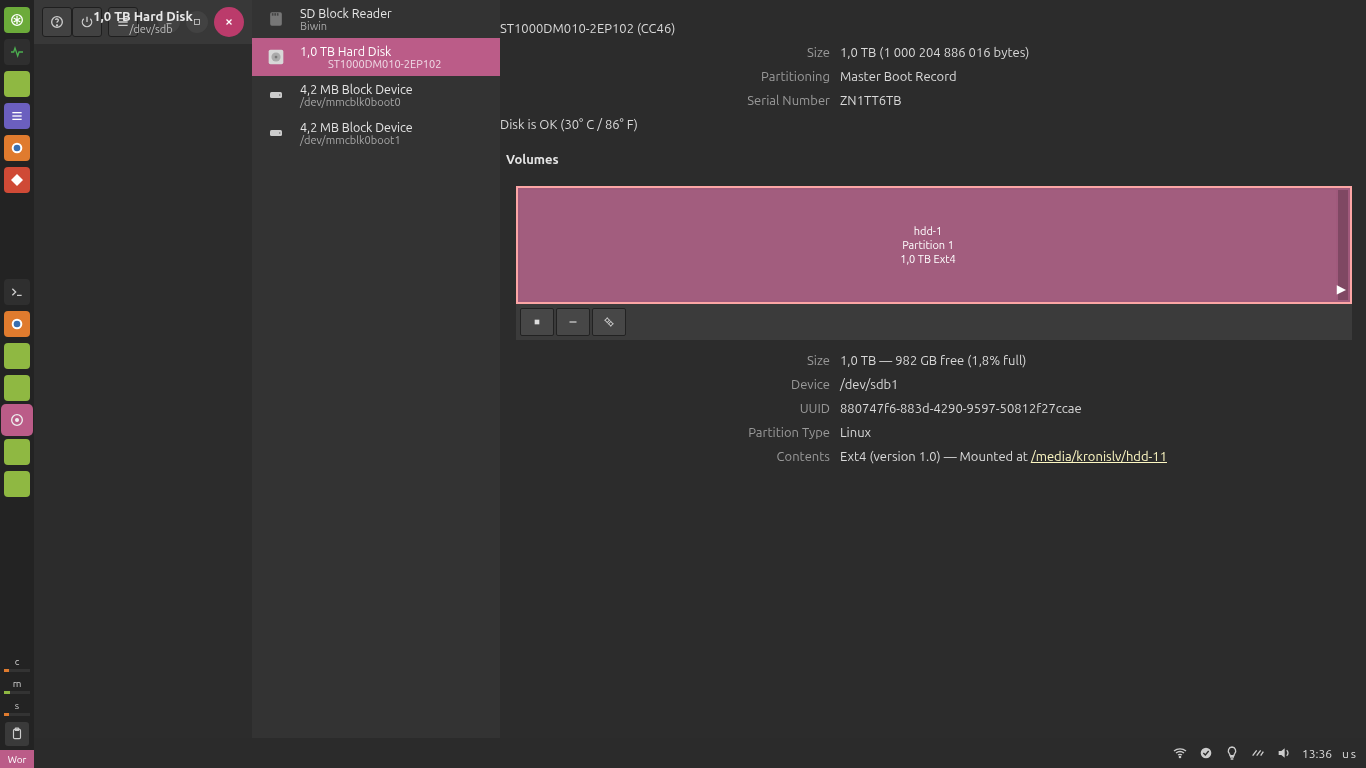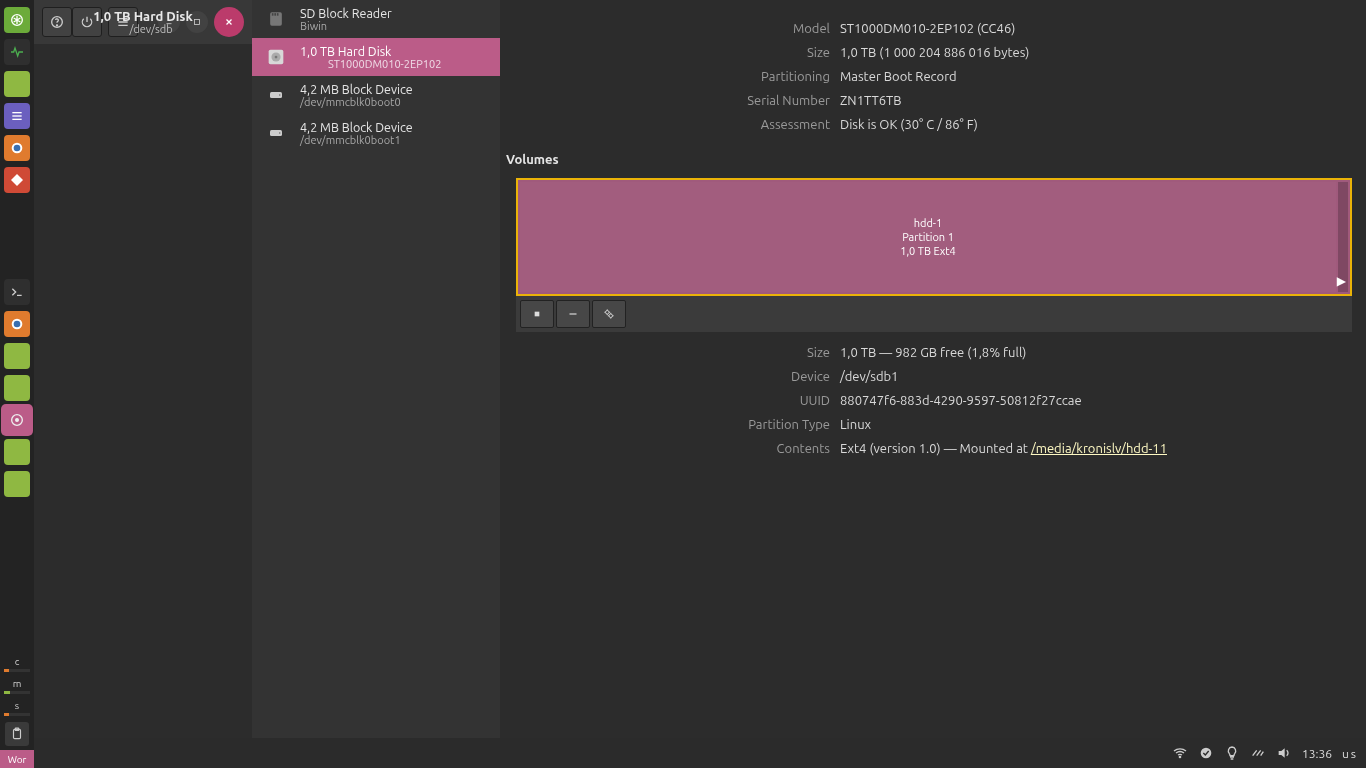--- a/index.html
+++ b/index.html
@@ -53,24 +53,24 @@
   .side-item.selected .side-text .l1 { color:#fff; }
   .side-item .side-text .l2 { font-size:11px; color:#a8a8a8; }
   .side-item.selected .side-text .l2 { color:#f0dce7;margin-left:28px; }
 
   .detail { flex:1; padding:14px 14px 14px 0; overflow:auto; }
   .kv-row { display:flex; margin:4px 0; line-height:20px; }
   .kv-row .k { width:340px; text-align:right; color:#9a9a9a; font-size:13px; padding-right:10px; }
   .kv-row .v { color:#d9d9d9; font-size:13px; }
   .kv-row .v a { color:#fef9c3; }
 
-  .section-title { margin:18px 0 12px 6px; font-weight:600; color:#e5e5e5; font-size:13px; }
+  .section-title { margin:18px 0 20px 6px; font-weight:600; color:#e5e5e5; font-size:13px; }
 
   .volume-wrap { margin:0 0 0 16px; }
-  .volume-bar { border:2px solid #eab308; height:118px; background:#a05a7c; position:relative; color:#fff; }
+  .volume-bar { border:2px solid #fca5a5; height:118px; background:#a05a7c; position:relative; color:#fff; }
   .volume-inner { position:absolute; left:2px; right:14px; top:2px; bottom:2px; background:#a25d7e; display:flex; flex-direction:column; align-items:center; justify-content:center; font-size:11px; line-height:14px; }
   .volume-free { position:absolute; right:2px; top:2px; bottom:2px; width:10px; background:#7f4863; }
   .volume-arrow { position:absolute; right:4px; bottom:6px; color:#fff; font-size:12px; }
 
   .volume-actions { margin:0 0 0 16px; height:36px; background:#3b3b3b; display:flex; align-items:center; padding:0 4px; gap:2px; }
   .va-btn { width:34px; height:28px; background:#474747; border:1px solid #222; border-radius:2px; display:flex; align-items:center; justify-content:center; color:#ddd; }
   .va-btn svg { width:14px; height:14px; }
 
   .part-block { margin-top:10px; }
 </style>
@@ -246,37 +246,35 @@
           </div>
           <div class="side-text">
             <div class="l1">4,2 MB Block Device</div>
             <div class="l2">/dev/mmcblk0boot1</div>
           </div>
         </div>
       </div>
 
       <div class="detail">
         <div class="kv-row">
-            <div class="k">Model</div>
             <div class="v">ST1000DM010-2EP102 (CC46)</div>
           </div>
         <div class="kv-row">
             <div class="k">Size</div>
             <div class="v">1,0 TB (1 000 204 886 016 bytes)</div>
           </div>
         <div class="kv-row">
             <div class="k">Partitioning</div>
             <div class="v">Master Boot Record</div>
           </div>
         <div class="kv-row">
             <div class="k">Serial Number</div>
             <div class="v">ZN1TT6TB</div>
           </div>
         <div class="kv-row">
-            <div class="k">Assessment</div>
             <div class="v">Disk is OK (30° C / 86° F)</div>
           </div>
 
         <div class="section-title">Volumes</div>
 
         <div class="volume-wrap">
           <div class="volume-bar">
             <div class="volume-inner">
               <div>hdd-1</div>
               <div>Partition 1</div>

